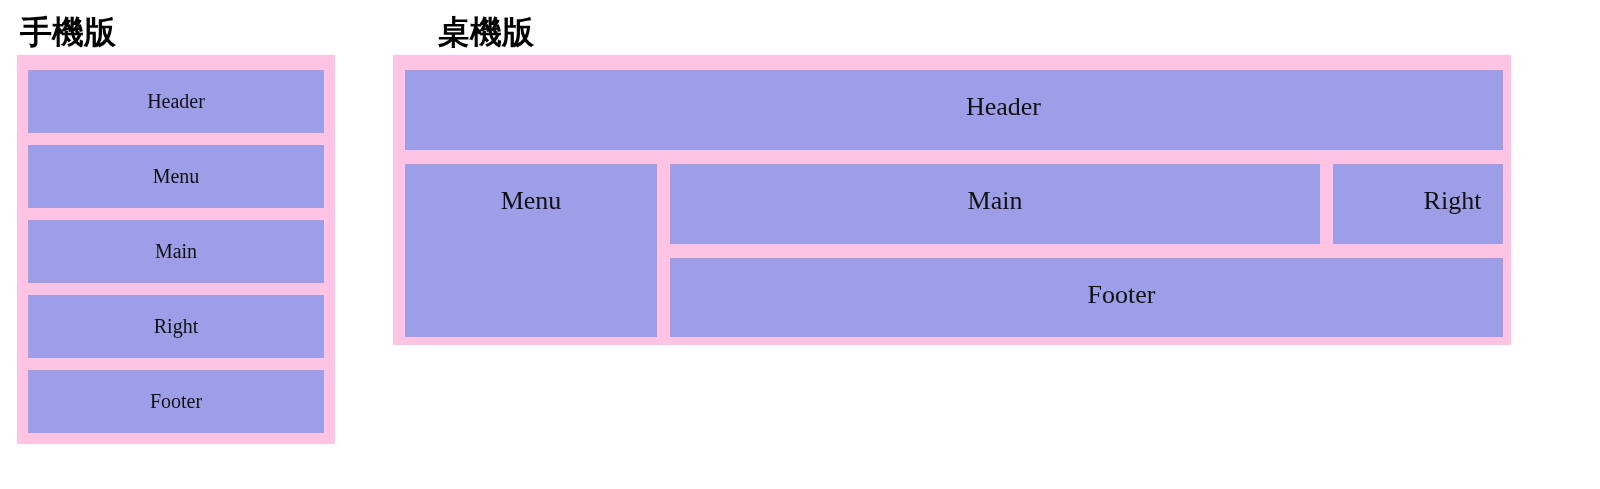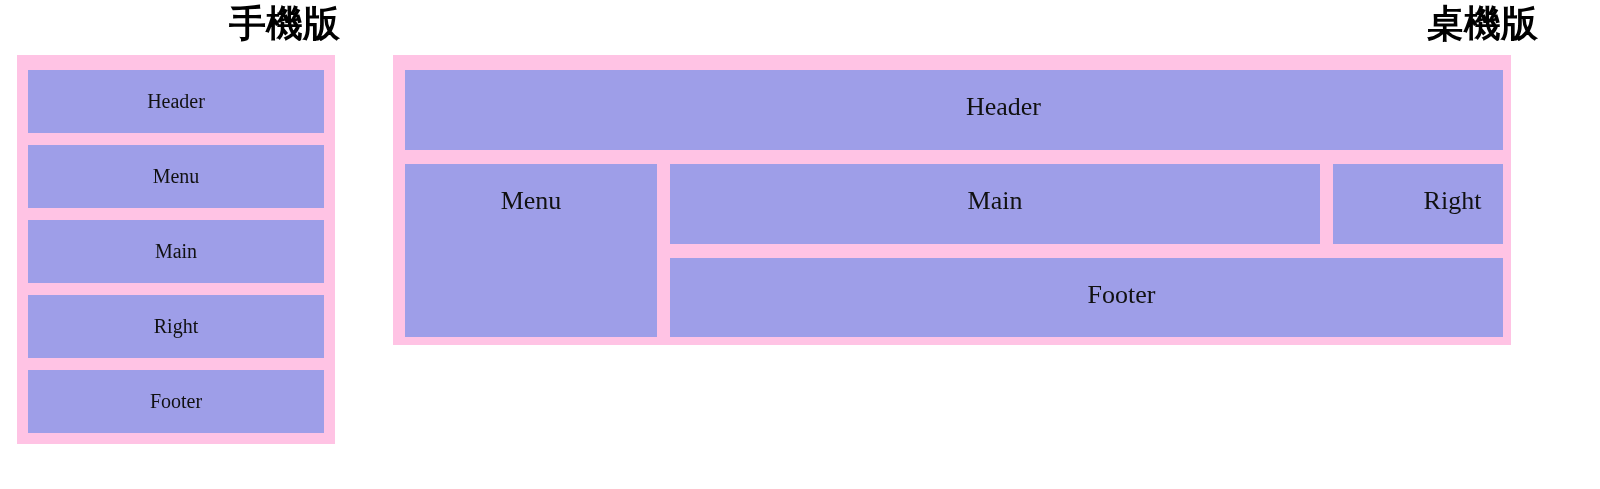--- a/index.html
+++ b/index.html
@@ -12,27 +12,27 @@
     background: #ffffff;
     position: relative;
     overflow: hidden;
     font-family: "Liberation Serif", serif;
     color: var(--label-text, #111);
   }
 
   
   .section-title {
     position: absolute;
-    top: 2px;
+    top: 10px;
     font-family: "Liberation Sans", "DejaVu Sans", sans-serif;
     font-weight: bold;
-    font-size: 37px;
+    font-size: 32px;
     line-height: 44px;
     color: var(--title-text, #000);
-    text-align: right;
+    text-align: left;
     white-space: nowrap;
   }
   #mobile-title  { left: 20px;  width: 320px;  }
   #desktop-title { left: 438px; width: 1100px; font-family: Liberation Serif, serif; }
 
   
   .panel {
     position: absolute;
     top: 55px;
     background: var(--panel-pink, #ffc3e4);

